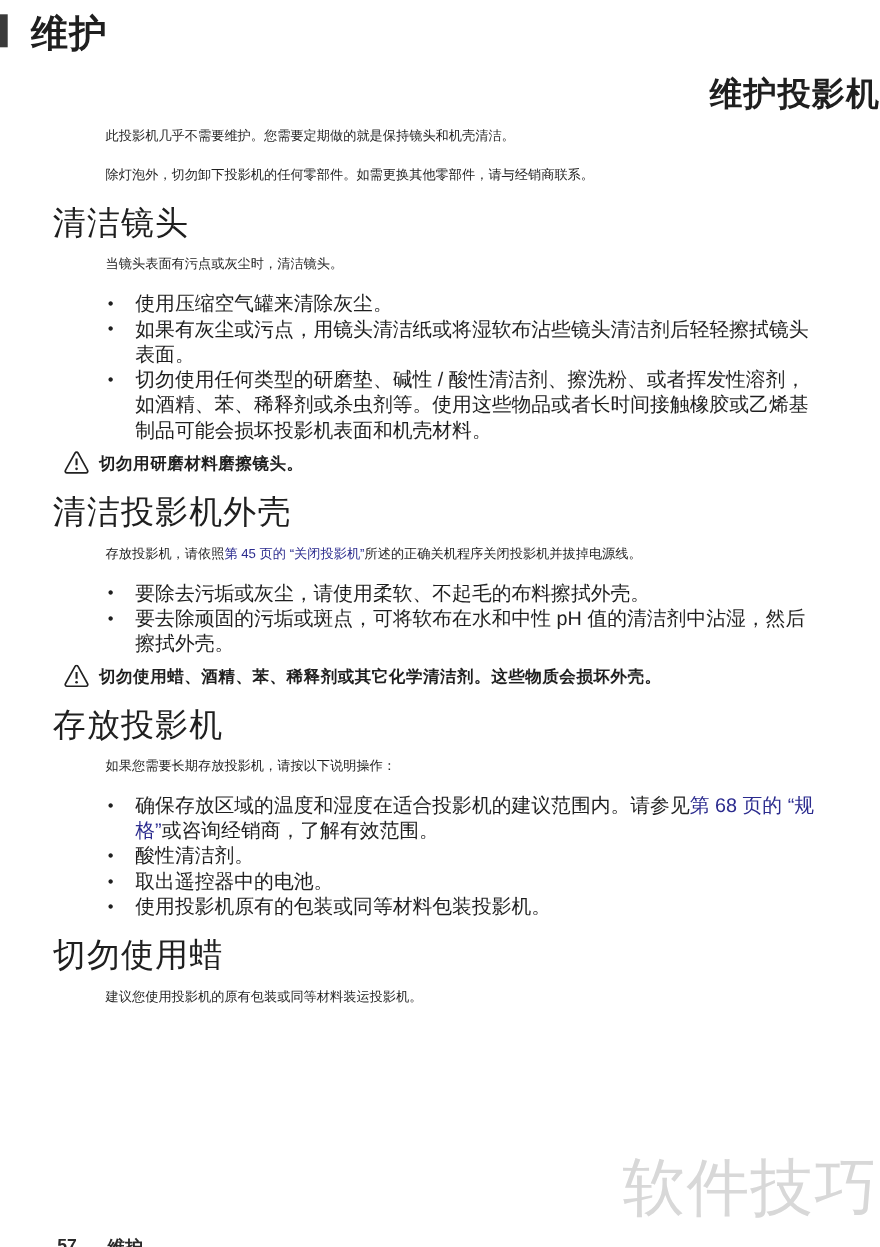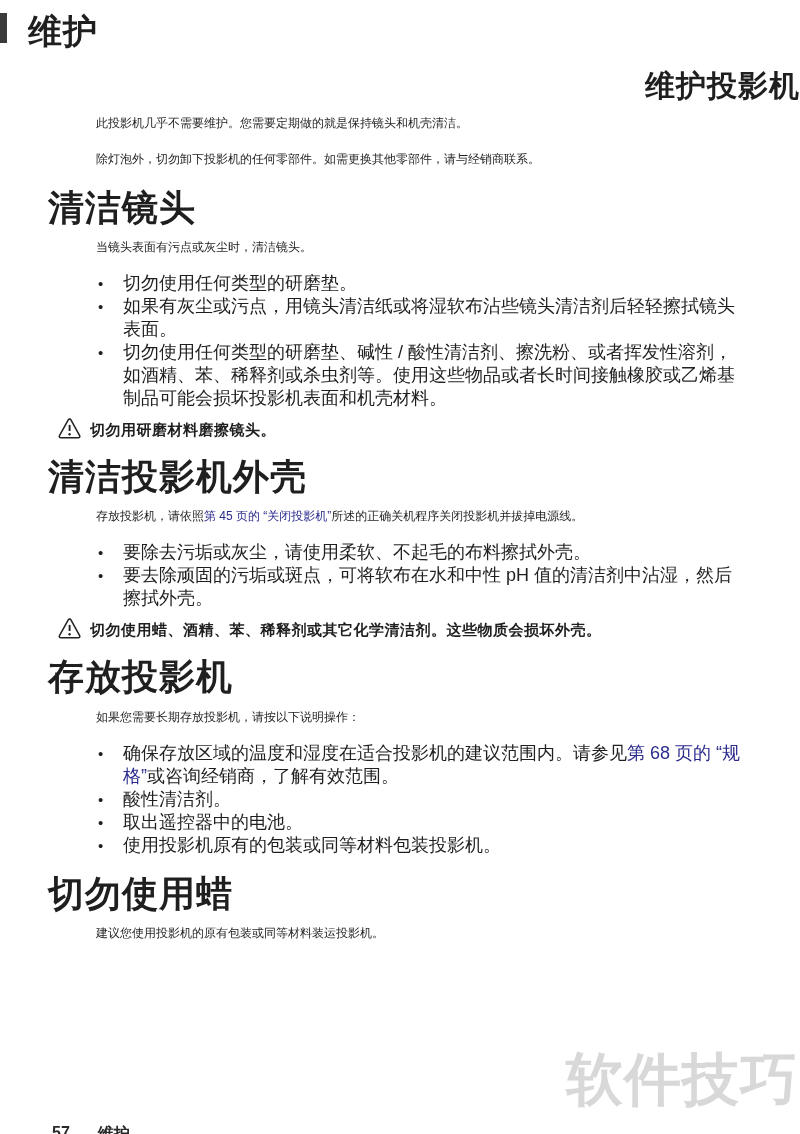--- a/index.html
+++ b/index.html
@@ -4,37 +4,37 @@
 <style>
   html,body{margin:0;padding:0;}
   body{
     width:800px;height:1134px;background:#ffffff;position:relative;overflow:hidden;
     font-family:"Liberation Sans","DejaVu Sans",sans-serif;color:#1f1f1f;
   }
   .page{position:relative;width:800px;height:836px;padding-top:10px;box-sizing:border-box;}
   .scan-mark{position:absolute;left:0;top:13px;width:7px;height:30px;background:#3a3a3a;}
   h1.chapter{font-size:34px;font-weight:800;margin:2px 0 18px 28px;line-height:1.15;letter-spacing:1px;}
   h2.section{font-size:30px;font-weight:800;margin:0 0 8px 48px;line-height:1.15;letter-spacing:1px;text-align:right;}
-  h3.subsection{font-size:36px;font-weight:700;margin:16px 0 8px 48px;line-height:1.15;letter-spacing:1px;}
+  h3.subsection{font-size:30px;font-weight:400;margin:16px 0 8px 48px;line-height:1.15;letter-spacing:1px;}
   .body{font-size:12px;font-weight:500;line-height:23px;margin:0 54px 13px 96px;}
   ul.bullets{list-style:none;margin:12px 54px 6px 0;padding:0;}
   ul.bullets li{
     position:relative;margin:0 0 0 96px;padding-left:27px;
     font-size:18px;font-weight:500;line-height:23px;
   }
   ul.bullets li::before{
     content:"•";position:absolute;left:2px;top:0;font-size:15px;line-height:23px;color:#1f1f1f;
   }
   .link{color:#2b2b8e;cursor:pointer;}
-  .warning{display:flex;align-items:center;gap:9px;margin:6px 54px 12px 58px;}
+  .warning{display:flex;align-items:flex-start;gap:9px;margin:6px 54px 12px 58px;font-family:Liberation Mono, monospace;}
   .warning svg{flex:0 0 auto;margin-top:1px;}
   .warning-text{font-size:15px;font-weight:700;line-height:21px;padding-top:3px;letter-spacing:0.5px;}
   .transport-para{margin-bottom:0;}
   .watermark{
-    position:absolute;left:566px;top:1042px;font-size:57px;font-weight:700;
+    position:absolute;left:566px;top:1042px;font-size:57px;font-weight:400;
     color:#d8d8d8;white-space:nowrap;letter-spacing:1px;
   }
   .footer{
     position:absolute;left:52px;top:1124px;display:flex;gap:28px;
     font-size:16px;font-weight:600;color:#2a2a2a;
   }
   .mt-big{margin-top:20px;}
 </style>
 </head>
 <body>
@@ -44,21 +44,21 @@
 
   <h1 class="chapter">维护</h1>
 
   <h2 class="section">维护投影机</h2>
   <p class="body">此投影机几乎不需要维护。您需要定期做的就是保持镜头和机壳清洁。</p>
   <p class="body">除灯泡外，切勿卸下投影机的任何零部件。如需更换其他零部件，请与经销商联系。</p>
 
   <h3 class="subsection">清洁镜头</h3>
   <p class="body">当镜头表面有污点或灰尘时，清洁镜头。</p>
   <ul class="bullets">
-    <li>切勿使用任何类型的研磨垫。</li>
+    <li>使用压缩空气罐来清除灰尘。</li>
     <li>如果有灰尘或污点，用镜头清洁纸或将湿软布沾些镜头清洁剂后轻轻擦拭镜头表面。</li>
     <li>切勿使用任何类型的研磨垫、碱性 / 酸性清洁剂、擦洗粉、或者挥发性溶剂，如酒精、苯、稀释剂或杀虫剂等。使用这些物品或者长时间接触橡胶或乙烯基制品可能会损坏投影机表面和机壳材料。</li>
   </ul>
   <div class="warning">
     <svg width="23" height="21" viewBox="0 0 24 22">
       <path d="M10.7 1.9 a1.6 1.6 0 0 1 2.8 0 L22.6 18.4 a1.6 1.6 0 0 1 -1.4 2.4 H2.9 a1.6 1.6 0 0 1 -1.4 -2.4 Z" fill="none" stroke="#222" stroke-width="1.6" stroke-linejoin="round"></path>
       <line x1="12.1" y1="7.2" x2="12.1" y2="13.6" stroke="#222" stroke-width="2"></line>
       <circle cx="12.1" cy="17" r="1.25" fill="#222"></circle>
     </svg>
     <span class="warning-text">切勿用研磨材料磨擦镜头。</span>

